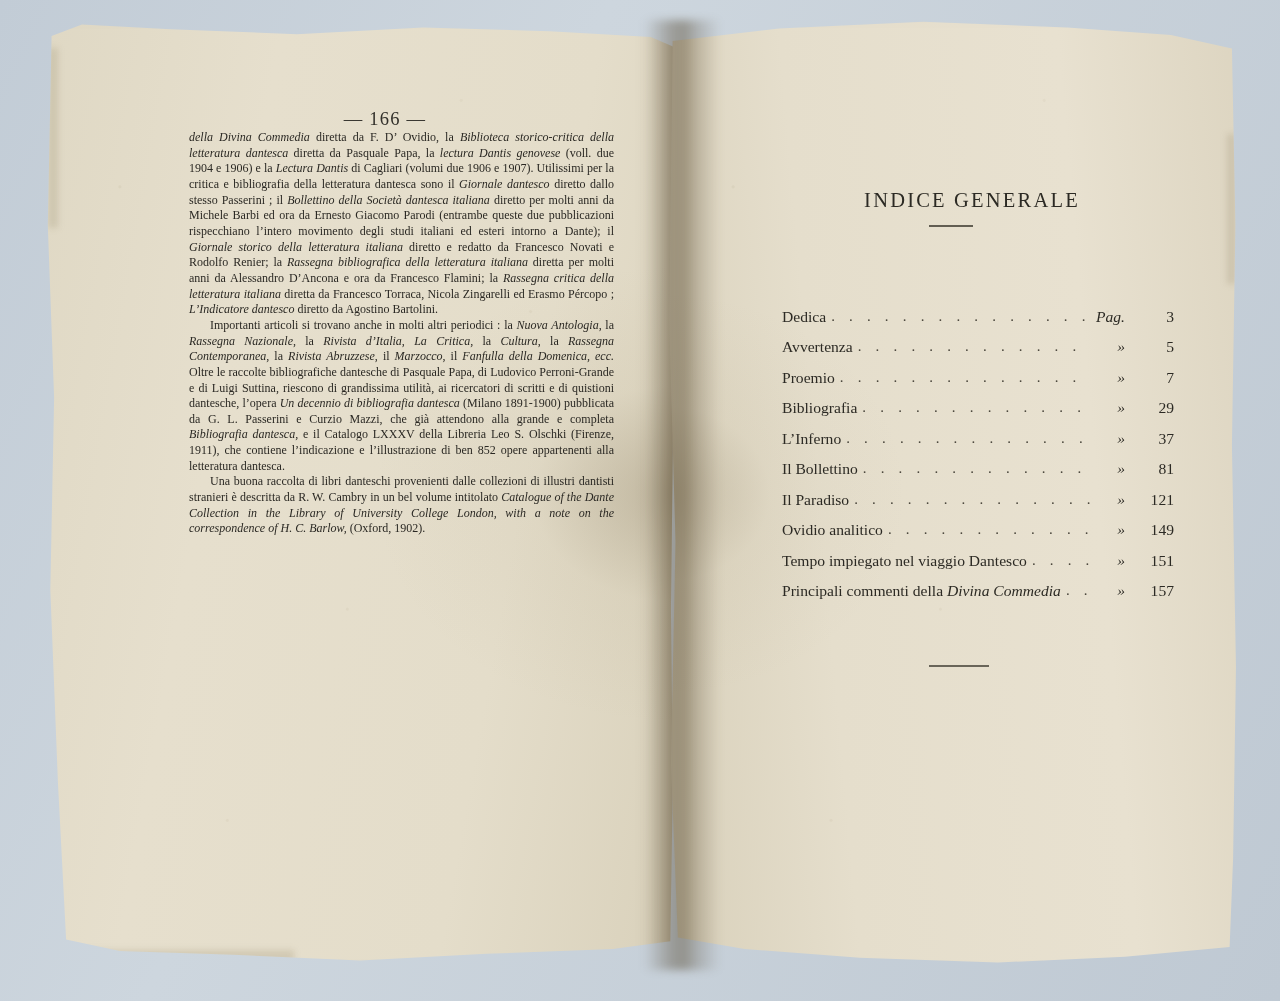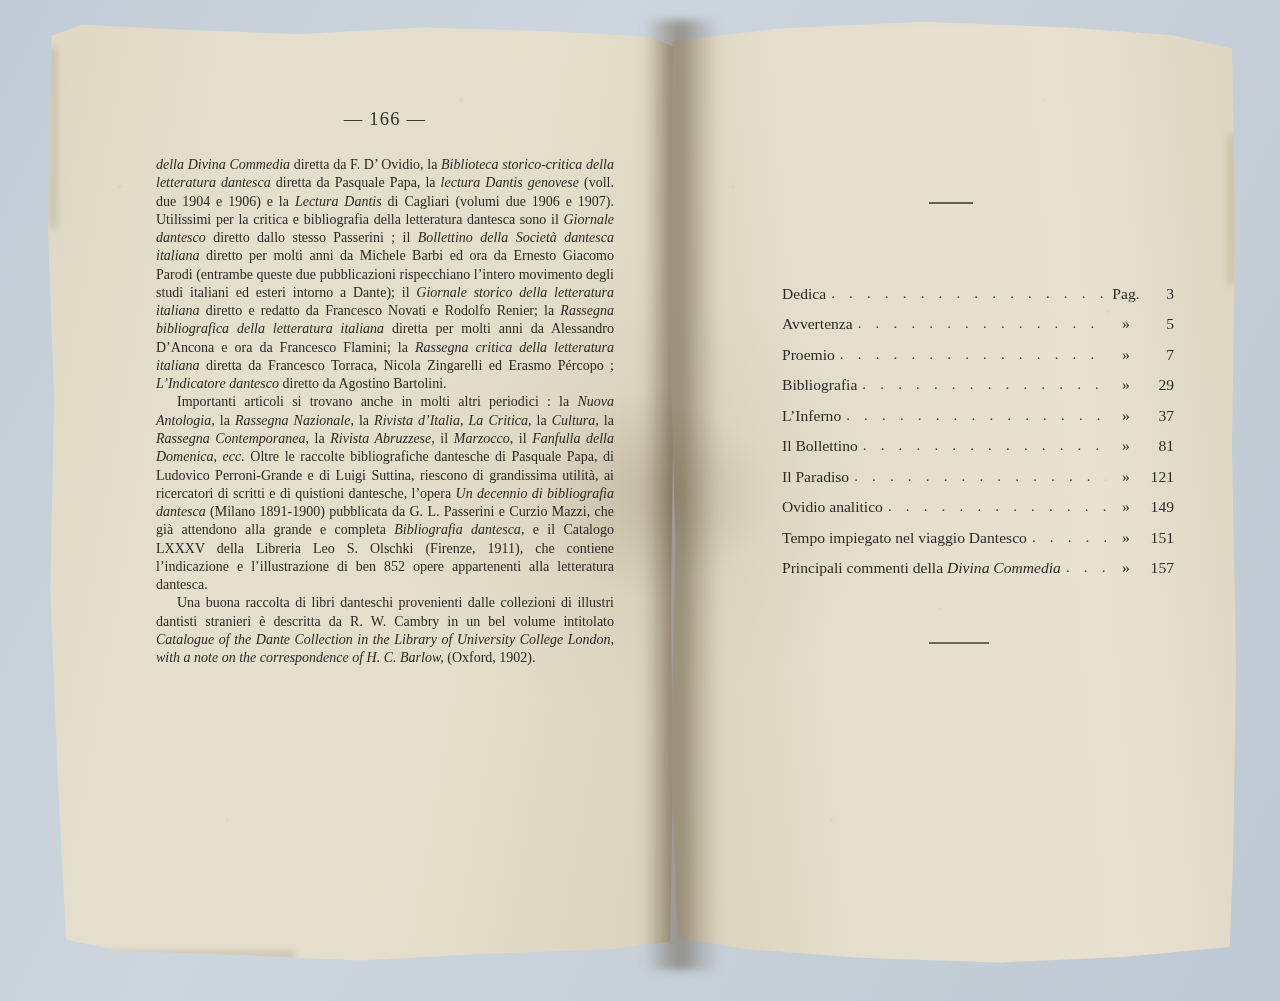--- a/index.html
+++ b/index.html
@@ -96,31 +96,31 @@
     left: 112px;
     top: 95px;
     width: 458px;
     color: #2c2a24;
   }
 
   .folio {
     text-align: center;
     font-size: 18.5px;
     letter-spacing: 1.2px;
-    margin-bottom: 26px;
     color: #32302a;
   }
 
   .body-text {
-    font-size: 14px;
+    font-size: 12px;
     line-height: 1.305;
     text-align: justify;
     text-justify: inter-word;
     hyphens: none;
     color: #2a2823;
+    margin-left: 33px;
   }
   .body-text p { margin: 0; }
   .body-text p.indent { text-indent: 21px; }
   .body-text i { font-style: italic; }
 
   
   .right-content {
     position: absolute;
     left: 80px;
     top: 175px;
@@ -163,23 +163,24 @@
     margin: 0 5px;
     overflow: hidden;
     letter-spacing: 5.2px;
     color: #4a463c;
     font-size: 15px;
     position: relative;
     top: -1px;
   }
   .toc-pagelabel {
     flex: 0 0 auto;
+    font-style: italic;
     width: 30px;
-    text-align: center;
-    margin-right: 7px;
+    text-align: right;
+    margin-right: 23px;
   }
   .toc-num {
     flex: 0 0 auto;
     width: 26px;
     text-align: right;
   }
 
   .bottom-rule {
     width: 60px;
     height: 1.5px;
@@ -213,20 +214,21 @@
             <p class="indent"><span>Una buona raccolta di libri danteschi provenienti dalle collezioni di illustri dantisti stranieri è descritta da R. W. Cambry in un bel volume intitolato </span><i>Catalogue of the Dante Collection in the Library of University College London, with a note on the correspondence of H. C. Barlow,</i><span> (Oxford, 1902).</span></p>
           </div>
       </div>
       <div class="edge-wear" style="left:4px; top:34px; width:10px; height:180px;"></div>
       <div class="edge-wear" style="left:10px; bottom:12px; width:240px; height:12px;"></div>
     </div>
 
     <div class="page right">
       <div class="page-speckle"></div>
       <div class="right-content">
+        <div class="index-title">INDICE GENERALE</div>
         <div class="title-rule"></div>
         <div class="toc" id="toc-list">
             <div class="toc-row">
               <span class="toc-label">Dedica</span>
               <span class="toc-dots">. . . . . . . . . . . . . . . . . . . . . . . . . . . . . . . . . . . . . . . . . . . . . . . . . . . . . . . . . . .</span>
               <span class="toc-pagelabel">Pag.</span>
               <span class="toc-num">3</span>
             </div>
             <div class="toc-row">
               <span class="toc-label">Avvertenza</span>

